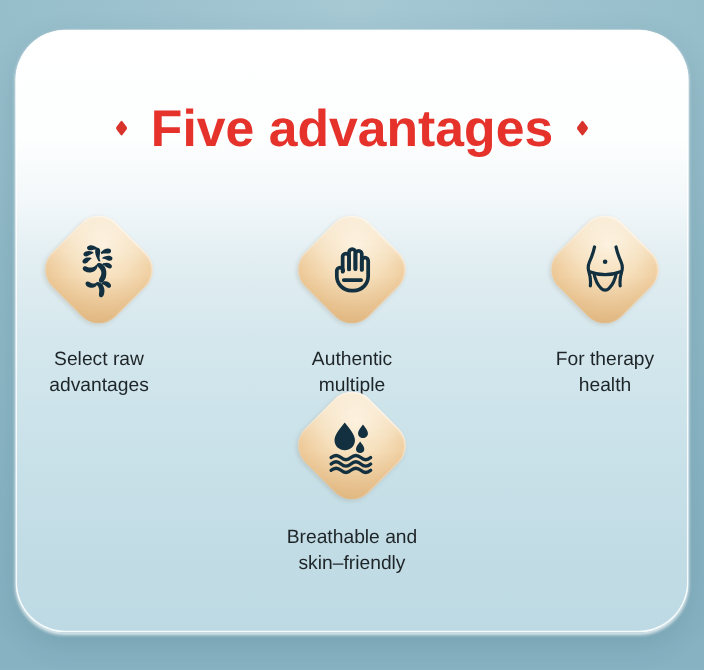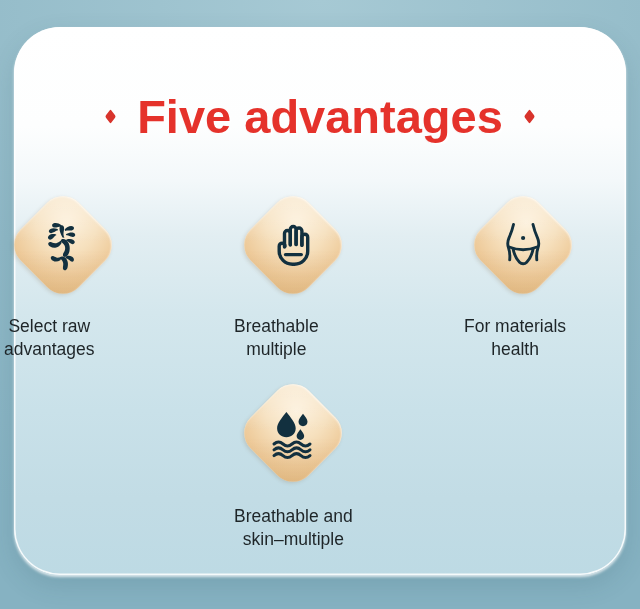--- a/index.html
+++ b/index.html
@@ -92,27 +92,27 @@
   }
 
   
   .row {
     position: absolute;
     width: 640px;
     display: flex;
     justify-content: center;
   }
   .row-top { top: 186px; gap: 58px; }
-  .row-bottom { top: 374px; gap: 62px; }
+  .row-bottom { top: 346px; gap: 62px; }
 
   .feature {
     width: 172px;
     display: flex;
     flex-direction: column;
-    align-items: flex-start;
+    align-items: center;
   }
 
   .badge-wrap {
     width: 118px;
     height: 118px;
     display: flex;
     align-items: center;
     justify-content: center;
     position: relative;
   }
@@ -205,40 +205,40 @@
           <g fill="none" stroke="#12303f" stroke-width="3.4" stroke-linecap="round" stroke-linejoin="round">
             <path d="M23.5 34.0V20.5c0-1.7 1.3-3.0 2.9-3.0 1.6 0 2.9 1.3 2.9 3.0v11.5"></path>
             <path d="M29.3 31.5V16.5c0-1.7 1.3-3.0 2.9-3.0 1.6 0 2.9 1.3 2.9 3.0v15.0"></path>
             <path d="M35.1 31.5V18.0c0-1.7 1.3-3.0 2.9-3.0 1.6 0 2.9 1.3 2.9 3.0v14.2"></path>
             <path d="M40.9 32.2v-8.0c0-1.7 1.3-3.0 2.9-3.0 1.6 0 2.9 1.3 2.9 3.0v14.0c0 7.2-5.9 13.0-13.2 13.0h-2.1c-7.3 0-13.2-5.8-13.2-13.0v-5.0c0-1.7 1.3-3.0 2.9-3.0 1.6 0 2.9 1.3 2.9 3.0"></path>
             <path d="M24.5 41.6h15.8"></path>
           </g>
         </svg>
       </div>
       <div class="caption">
-        <span>Breathable</span>
+        <span>Authentic</span>
         <span class="l2">multiple</span>
       </div>
     </div>
 
     <div class="feature">
       <div class="badge-wrap">
         <div class="badge"></div>
         <svg class="badge-icon" viewBox="0 0 64 64">
           <g fill="none" stroke="#12303f" stroke-width="2.9" stroke-linecap="round" stroke-linejoin="round">
             <path d="M22.5 11.5c-1.2 5.5-3.0 10.0-4.6 13.6-1.3 3.0-1.6 6.2-.4 9.6 1.2 3.4 1.6 7.6 1.2 12.2"></path>
             <path d="M42.0 11.5c1.2 5.5 3.0 10.0 4.6 13.6 1.3 3.0 1.6 6.2 .4 9.6-1.2 3.4-1.6 7.6-1.2 12.2"></path>
             <path d="M18.2 34.0c4.4 1.8 9.0 2.7 13.9 2.7 4.9 0 9.5-.9 13.9-2.7"></path>
             <path d="M22.0 35.6c1.0 5.6 3.2 10.2 6.5 13.6 1.0 1.0 2.2 1.6 3.6 1.6 1.4 0 2.6-.6 3.6-1.6 3.3-3.4 5.5-8.0 6.5-13.6"></path>
           </g>
           <circle cx="32.1" cy="25.0" r="2.1" fill="#12303f"></circle>
         </svg>
       </div>
       <div class="caption">
-        <span>For materials</span>
+        <span>For therapy</span>
         <span class="l2">health</span>
       </div>
     </div>
 
   </div>
 
   <div class="row row-bottom">
 
     <div class="feature">
       <div class="badge-wrap">
@@ -251,20 +251,20 @@
           </g>
           <g fill="none" stroke="#12303f" stroke-width="3.0" stroke-linecap="round">
             <path d="M13.0 43.0c3.0-2.6 6.0-2.6 9.0 0s6.0 2.6 9.0 0 6.0-2.6 9.0 0 6.0 2.6 9.0 0"></path>
             <path d="M13.0 48.8c3.0-2.6 6.0-2.6 9.0 0s6.0 2.6 9.0 0 6.0-2.6 9.0 0 6.0 2.6 9.0 0"></path>
             <path d="M13.0 54.6c3.0-2.6 6.0-2.6 9.0 0s6.0 2.6 9.0 0 6.0-2.6 9.0 0 6.0 2.6 9.0 0"></path>
           </g>
         </svg>
       </div>
       <div class="caption">
         <span>Breathable and</span>
-        <span class="l2">skin–multiple</span>
+        <span class="l2">skin–friendly</span>
       </div>
     </div>
 
 
   </div>
 
 </div>
 
 </body></html>

